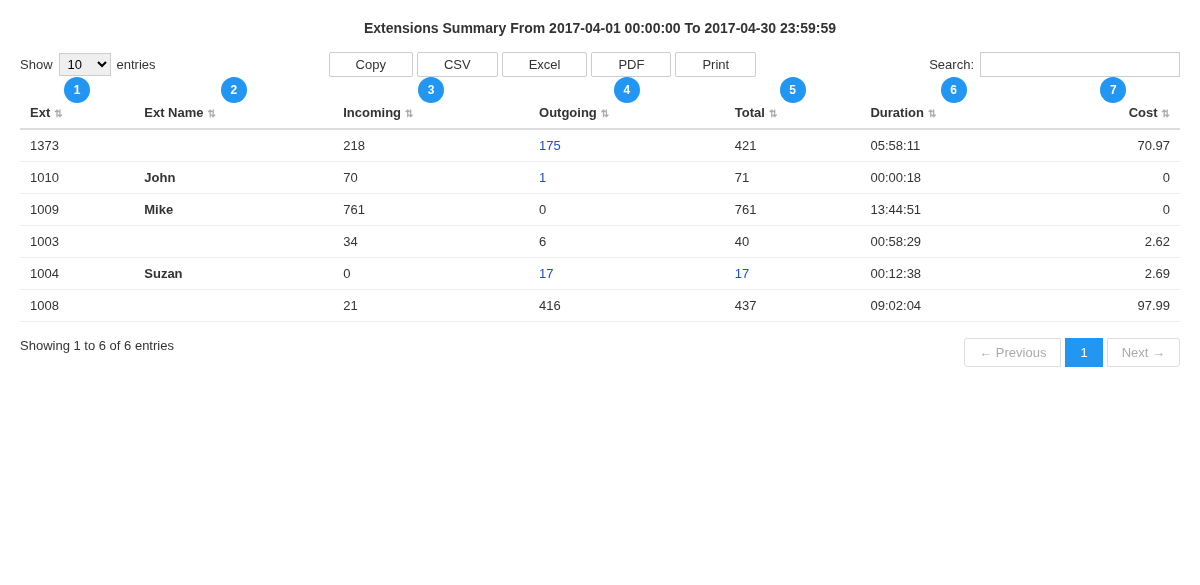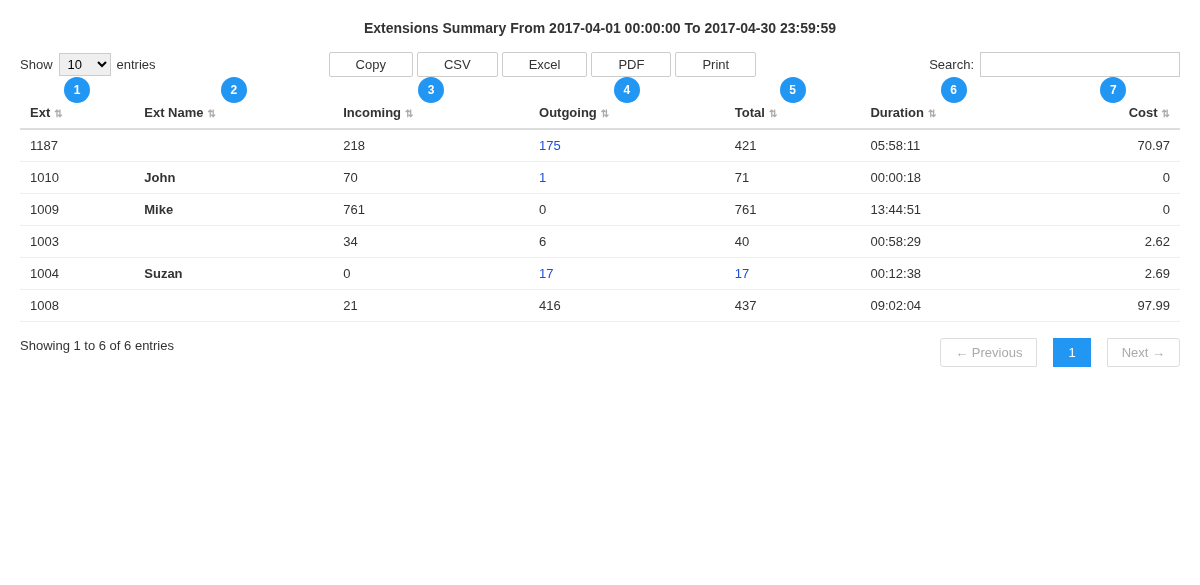--- a/index.html
+++ b/index.html
@@ -113,21 +113,21 @@
     .link-blue { color: #1d4ed8; }
     .bold { font-weight: bold; }
     .footer-row {
       display: flex;
       justify-content: space-between;
       align-items: flex-start;
       margin-top: 4px;
     }
     .pagination {
       display: flex;
-      gap: 16px;
+      gap: 4px;
     }
     .page-btn {
       border: 1px solid #ddd;
       background: #fff;
       padding: 6px 14px;
       font-size: 13px;
       cursor: pointer;
       color: #333;
     }
     .page-btn.active {
@@ -188,21 +188,21 @@
         <th>
           <div class="th-wrap"><span class="col-badge">6</span><span>Duration</span><span class="sort-icon">⇅</span></div>
         </th>
         <th class="right">
           <div class="th-wrap"><span class="col-badge">7</span><span>Cost</span><span class="sort-icon">⇅</span></div>
         </th>
       </tr>
   </thead>
   <tbody>
   <tr>
-        <td>1187</td>
+        <td>1373</td>
         <td></td>
         <td>218</td>
         <td class="link-blue">175</td>
         <td>421</td>
         <td>05:58:11</td>
         <td class="right">70.97</td>
       </tr>
       <tr>
         <td>1010</td>
         <td class="bold">John</td>

